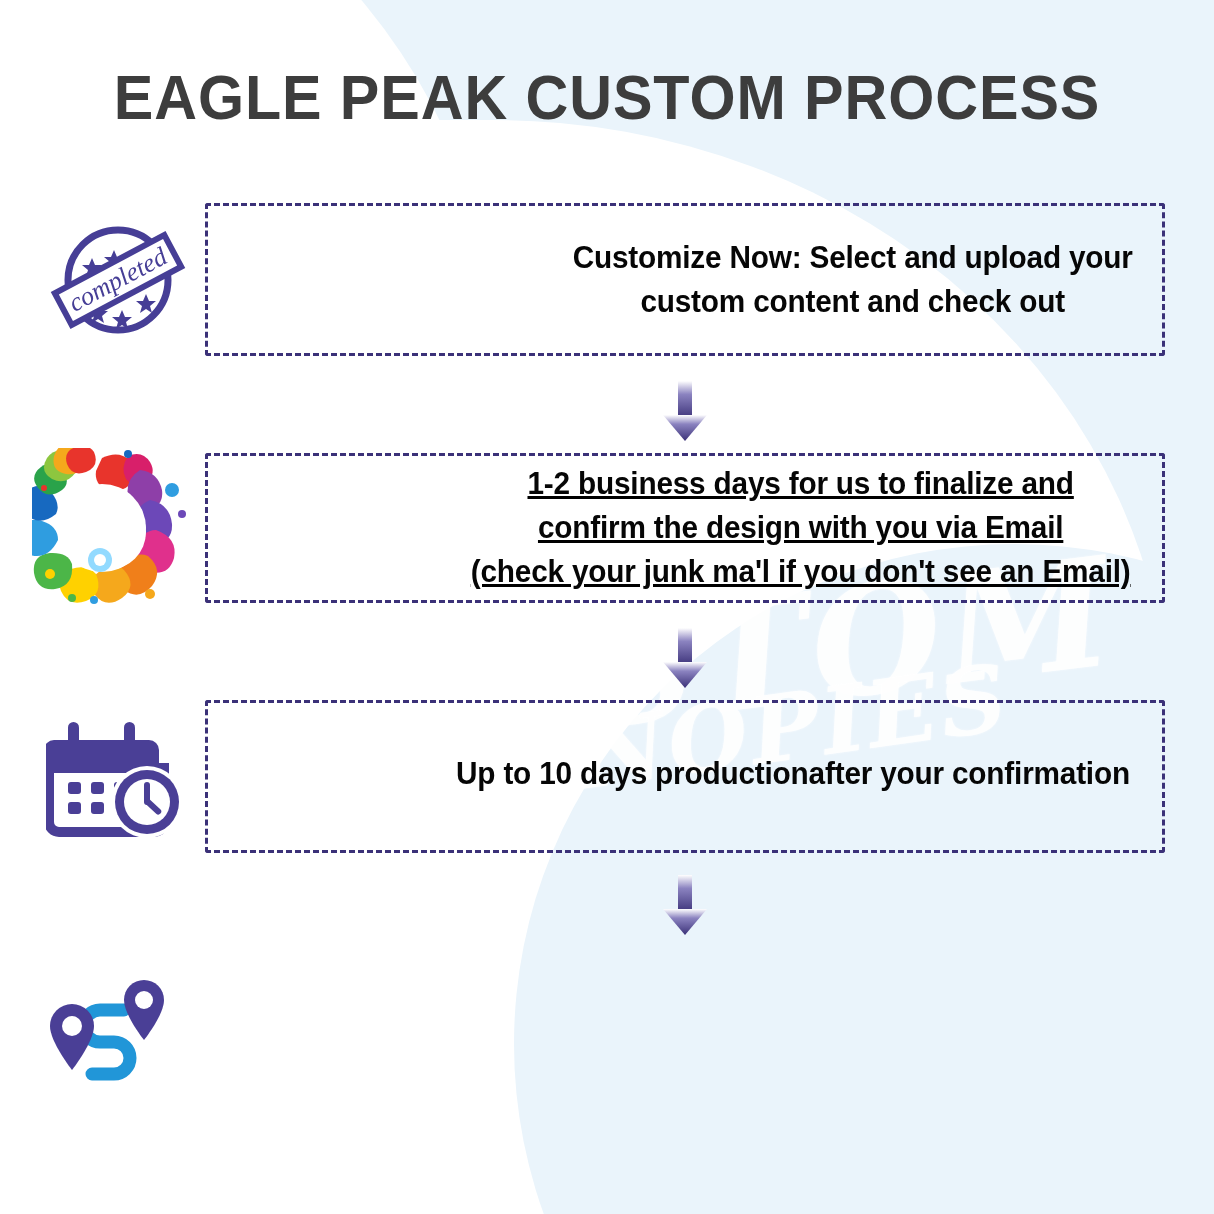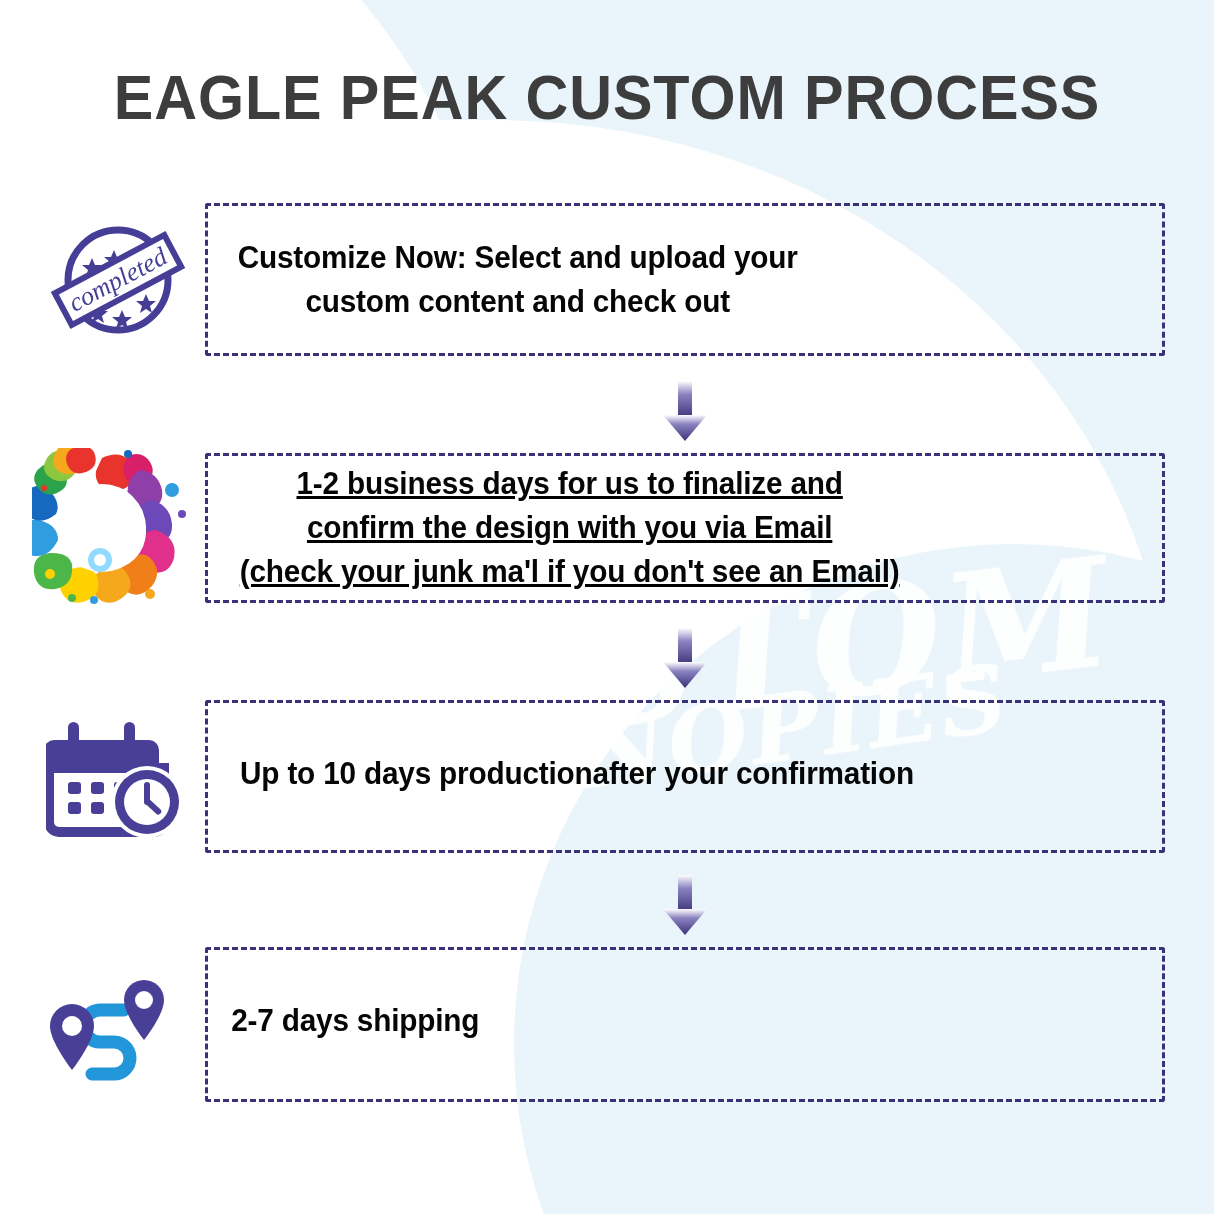--- a/index.html
+++ b/index.html
@@ -102,21 +102,21 @@
   .step {
     position:absolute;
     z-index:5;
   }
   .step-box {
     position:absolute;
     border:3px dashed #3b3178;
     border-radius:3px;
     display:flex;
     align-items:center;
-    justify-content:flex-start;
+    justify-content:flex-end;
     text-align:center;
   }
   .step-text {
     font-family:"Liberation Sans", sans-serif;
     font-weight:bold;
     color:#060606;
     font-size:31px;
     line-height:44px;
     letter-spacing:-0.2px;
     transform:scaleX(0.96);
@@ -312,17 +312,14 @@
       <path d="M48 96 h22 a16 16 0 0 0 0 -32 h-14 a16 16 0 0 1 0 -32 h24" fill="none" stroke="#2196d8" stroke-width="13" stroke-linecap="round"></path>
       <g fill="#4a3f96">
         <path d="M28 26 a22 22 0 0 1 22 22 c0 16 -22 44 -22 44 s-22 -28 -22 -44 a22 22 0 0 1 22 -22 z"></path>
         <circle cx="28" cy="48" r="10" fill="#ffffff"></circle>
         <path d="M100 2 a20 20 0 0 1 20 20 c0 15 -20 40 -20 40 s-20 -25 -20 -40 a20 20 0 0 1 20 -20 z"></path>
         <circle cx="100" cy="22" r="9" fill="#ffffff"></circle>
       </g>
     </svg>
   </div>
 
-  <div class="step step-box" id="step4">
-    <div class="step-text">2-7 days shipping</div>
-  </div>
 
 </div>
 
 </body></html>

